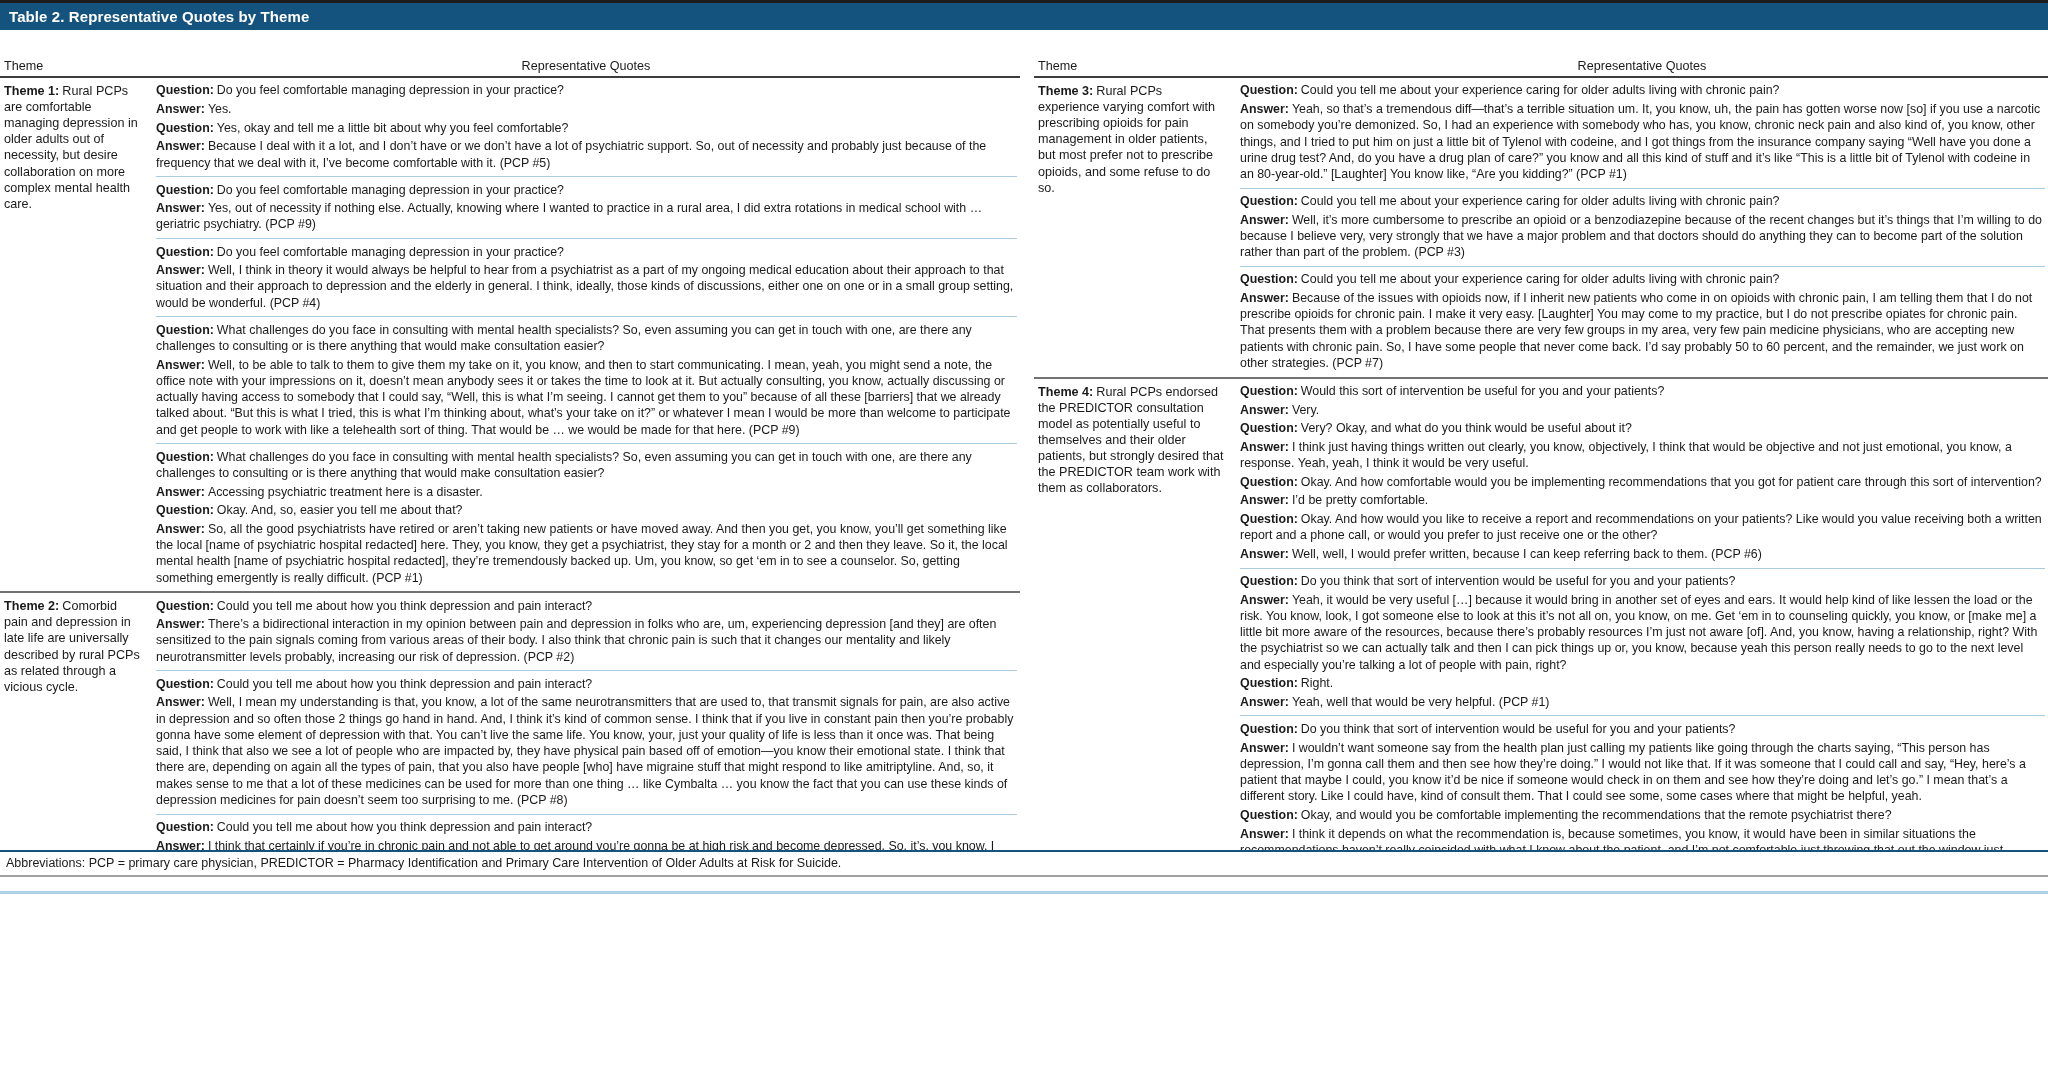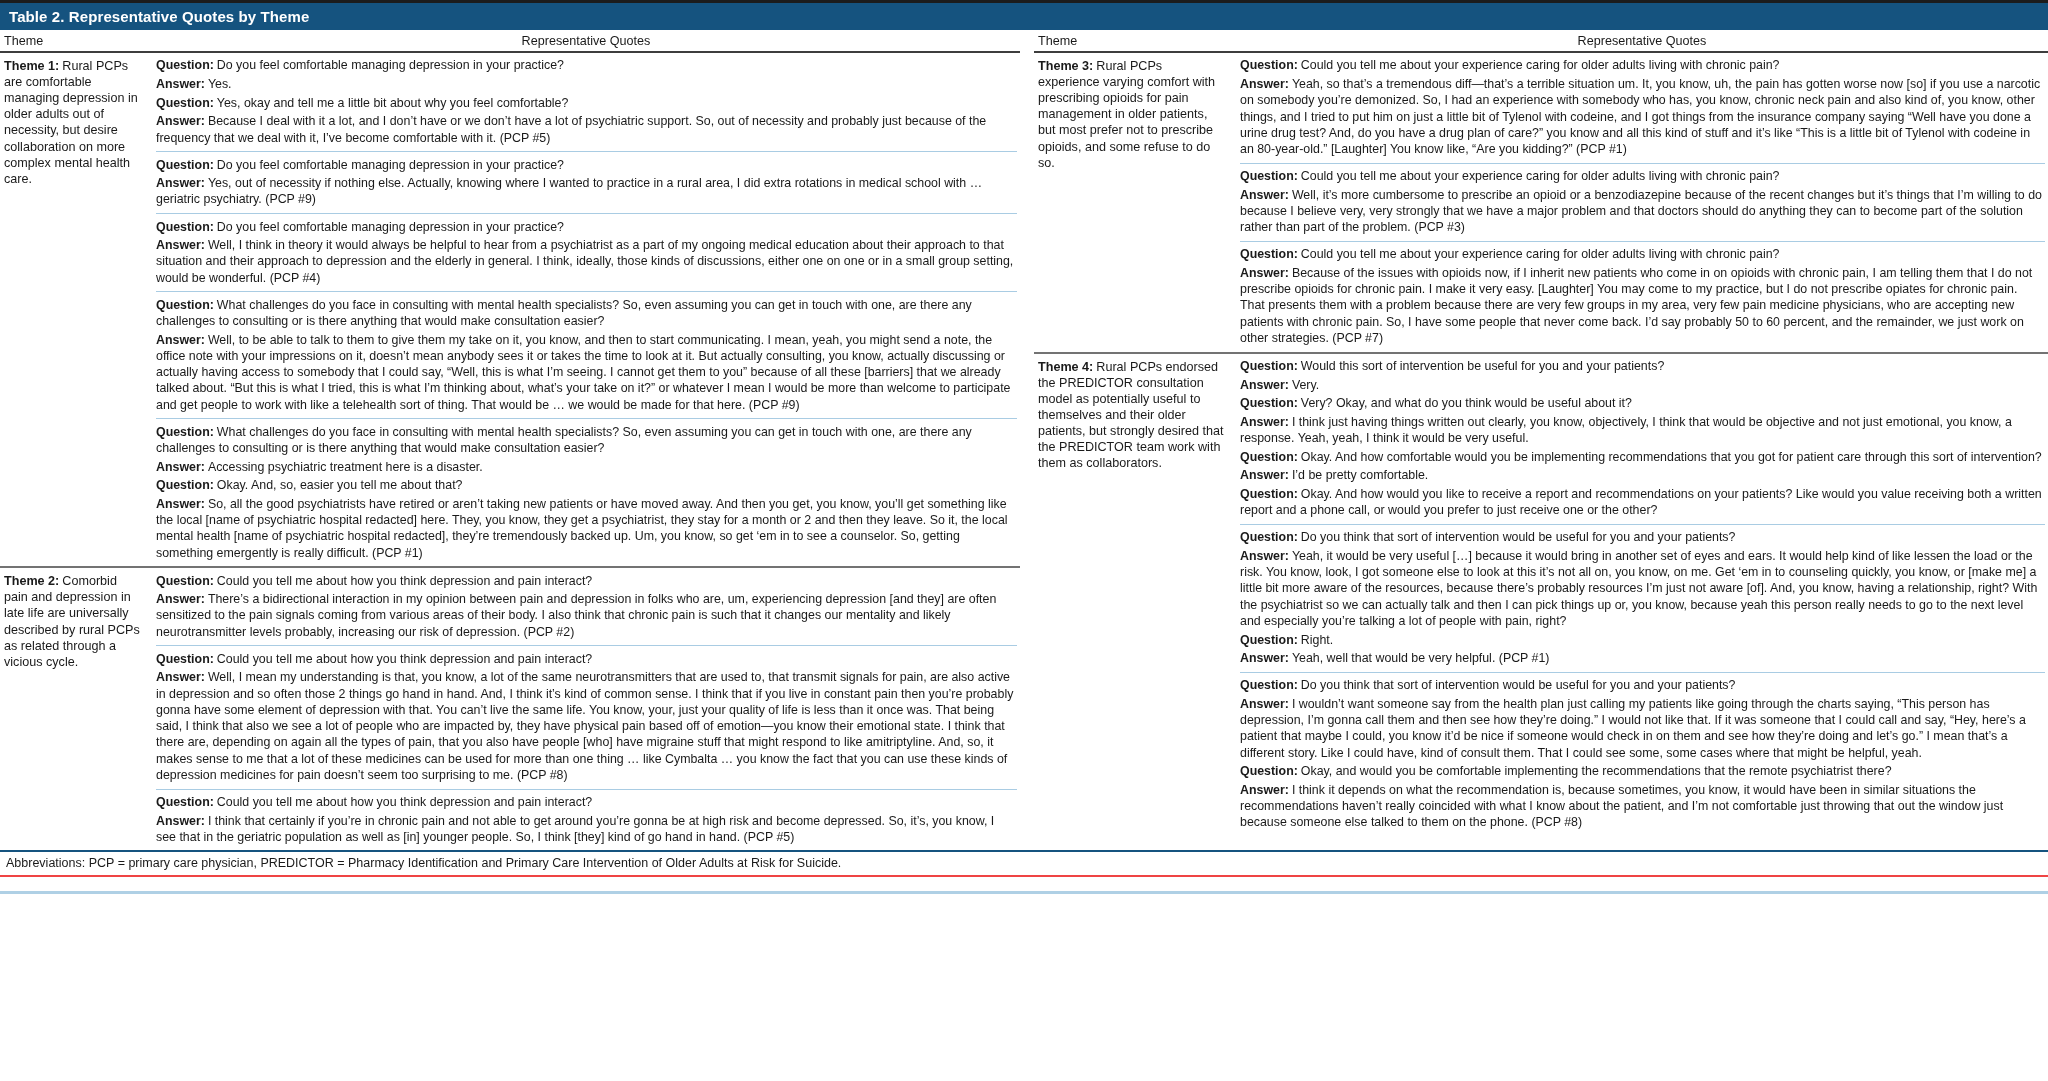--- a/index.html
+++ b/index.html
@@ -10,40 +10,40 @@
   .top-rule { height:3px; background:#1c1c1c; }
 
   .title-bar { background:#15537F; height:27px; display:flex; align-items:center; padding:0 9px; }
   .title { color:#ffffff; font-size:15px; font-weight:bold; letter-spacing:.1px; }
 
   .panels { display:flex; align-items:flex-start; height:1007px; overflow:hidden; }
   .panel { display:block; }
   .panel-left  { width:1020px; --themew:152px; }
   .panel-right { width:1014px; margin-left:14px; --themew:202px; }
 
-  .col-header-row { display:grid; grid-template-columns:var(--themew) 1fr; padding:4px 0 3px; border-bottom:2px solid #3d3d3d; }
+  .col-header-row { display:grid; grid-template-columns:var(--themew) 1fr; padding:4px 0 3px; border-bottom:2px solid #3d3d3d;margin-top:25px; }
   .ch { font-size:12.6px; }
   .ch-theme { padding-left:4px; }
   .ch-quotes { text-align:center; }
 
   .theme-row { display:grid; grid-template-columns:var(--themew) 1fr; }
   .theme-row + .theme-row { border-top:2px solid #737373; }
 
   .theme-cell { padding:5px 10px 4px 4px; }
   .theme-desc { font-size:12.6px; line-height:1.28; }
   .theme-desc b { margin-right:3px; }
 
   .quotes-cell { padding:0 3px 0 4px; }
   .qa-group { padding:2px 0 3px; }
   .qa-group + .qa-group { border-top:1px solid #A9CCE3; }
   .qa { font-size:12.4px; line-height:1.31; margin:2.4px 0; }
   .qa b { margin-right:3px; }
 
   .footer-wrap { position:absolute; left:0; right:0; bottom:0; background:#fff; }
-  .footer-text { border-top:2px solid #15537F; border-bottom:2px solid #ef4444; font-size:12.5px; padding:4px 6px 5px; }
+  .footer-text { border-top:2px solid #15537F; border-bottom:2px solid #a3a3a3; font-size:12.5px; padding:4px 6px 5px; }
   .final-rule { height:3px; background:#AFD0E5; margin-top:14px; }
 </style>
 </head>
 <body>
 
 <div class="sheet">
   <div class="top-rule"></div>
   <header class="title-bar">
     <h1 class="title">Table 2. Representative Quotes by Theme</h1>
   </header>
@@ -134,20 +134,21 @@
           </div>
           <div class="quotes-cell">
             <div class="qa-group">
               <p class="qa"><b>Question:</b><span>Would this sort of intervention be useful for you and your patients?</span></p>
               <p class="qa"><b>Answer:</b><span>Very.</span></p>
               <p class="qa"><b>Question:</b><span>Very? Okay, and what do you think would be useful about it?</span></p>
               <p class="qa"><b>Answer:</b><span>I think just having things written out clearly, you know, objectively, I think that would be objective and not just emotional, you know, a response. Yeah, yeah, I think it would be very useful.</span></p>
               <p class="qa"><b>Question:</b><span>Okay. And how comfortable would you be implementing recommendations that you got for patient care through this sort of intervention?</span></p>
               <p class="qa"><b>Answer:</b><span>I’d be pretty comfortable.</span></p>
               <p class="qa"><b>Question:</b><span>Okay. And how would you like to receive a report and recommendations on your patients? Like would you value receiving both a written report and a phone call, or would you prefer to just receive one or the other?</span></p>
+              <p class="qa"><b>Answer:</b><span>Well, well, I would prefer written, because I can keep referring back to them. (PCP #6)</span></p>
             </div>
             <div class="qa-group">
               <p class="qa"><b>Question:</b><span>Do you think that sort of intervention would be useful for you and your patients?</span></p>
               <p class="qa"><b>Answer:</b><span>Yeah, it would be very useful […] because it would bring in another set of eyes and ears. It would help kind of like lessen the load or the risk. You know, look, I got someone else to look at this it’s not all on, you know, on me. Get ‘em in to counseling quickly, you know, or [make me] a little bit more aware of the resources, because there’s probably resources I’m just not aware [of]. And, you know, having a relationship, right? With the psychiatrist so we can actually talk and then I can pick things up or, you know, because yeah this person really needs to go to the next level and especially you’re talking a lot of people with pain, right?</span></p>
               <p class="qa"><b>Question:</b><span>Right.</span></p>
               <p class="qa"><b>Answer:</b><span>Yeah, well that would be very helpful. (PCP #1)</span></p>
             </div>
             <div class="qa-group">
               <p class="qa"><b>Question:</b><span>Do you think that sort of intervention would be useful for you and your patients?</span></p>
               <p class="qa"><b>Answer:</b><span>I wouldn’t want someone say from the health plan just calling my patients like going through the charts saying, “This person has depression, I’m gonna call them and then see how they’re doing.” I would not like that. If it was someone that I could call and say, “Hey, here’s a patient that maybe I could, you know it’d be nice if someone would check in on them and see how they’re doing and let’s go.” I mean that’s a different story. Like I could have, kind of consult them. That I could see some, some cases where that might be helpful, yeah.</span></p>

